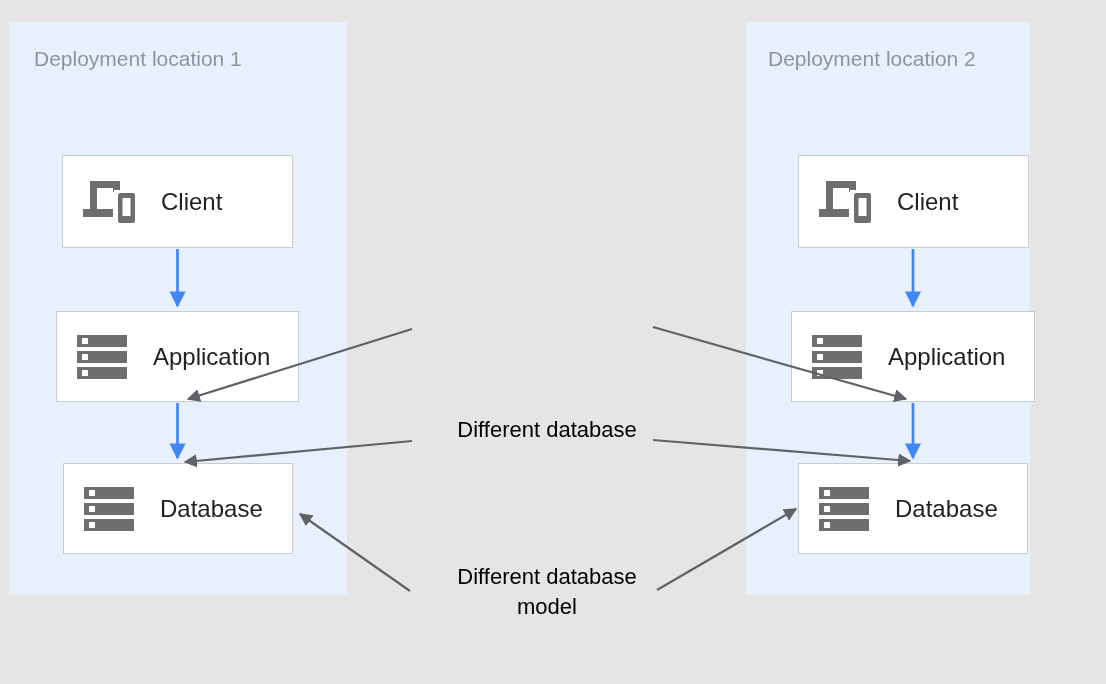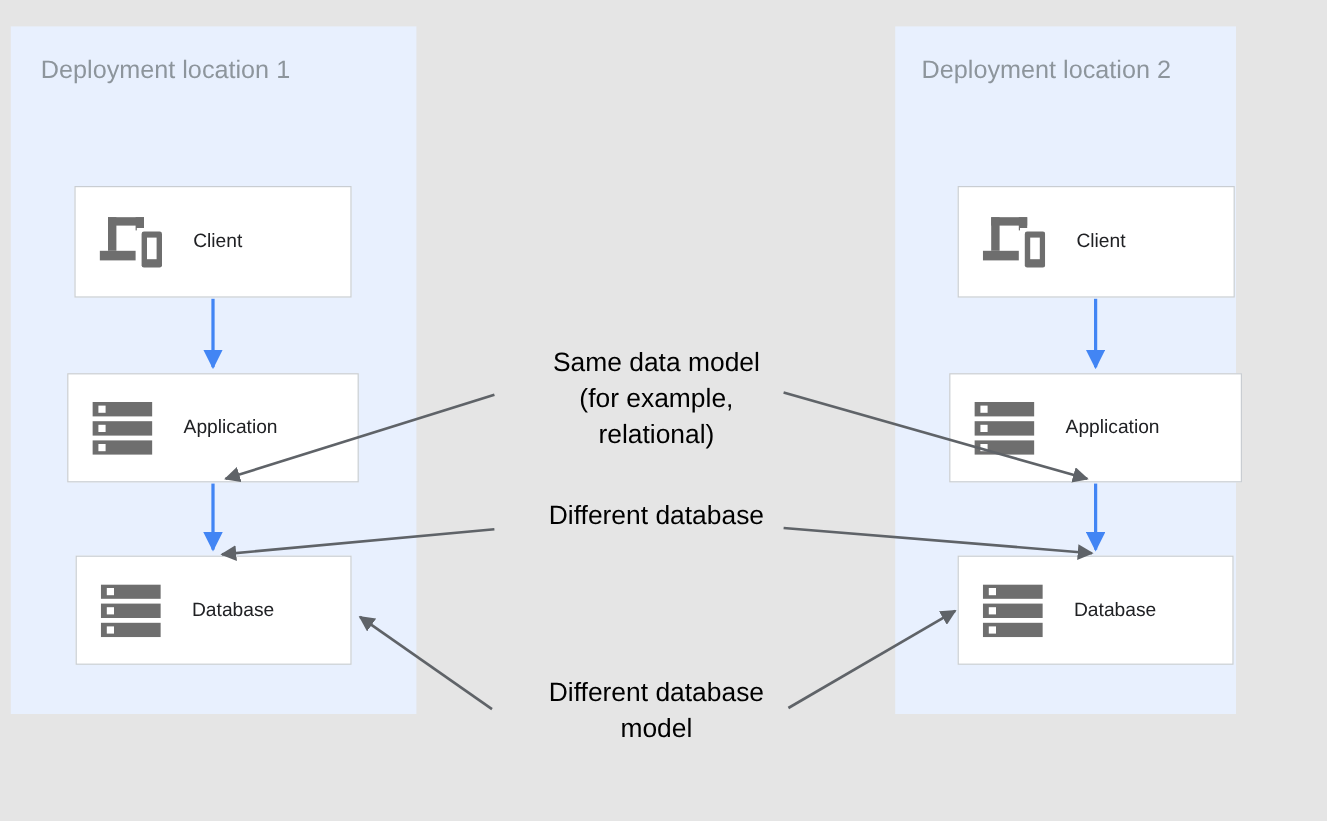--- a/index.html
+++ b/index.html
@@ -28,21 +28,21 @@
     background: #ffffff;
     border: 1px solid #c9cdd2;
     box-sizing: border-box;
     display: flex;
     align-items: center;
     padding-left: 20px;
     gap: 26px;
     z-index: 2;
   }
   .node-label {
-    font-size: 16px;
+    font-size: 24px;
     color: #202124;
     white-space: nowrap;
   }
   .icon { flex: 0 0 auto; display: block; }
   .overlay {
     position: absolute;
     left: 0; top: 0;
     width: 1106px; height: 684px;
     z-index: 3;
     pointer-events: none;
@@ -157,25 +157,20 @@
       </g>
       <g fill="#ffffff">
         <rect x="5" y="3" width="6" height="6"></rect>
         <rect x="5" y="19" width="6" height="6"></rect>
         <rect x="5" y="35" width="6" height="6"></rect>
       </g>
     </svg>
     <span class="node-label">Database</span>
   </div>
 
-  <div class="annotation" style="left:407px; top:287px;">
-    <div>Same data model</div>
-    <div>(for example,</div>
-    <div>relational)</div>
-  </div>
 
   <div class="annotation" style="left:407px; top:415px;">
     <div>Different database</div>
   </div>
 
   <div class="annotation" style="left:407px; top:562px;">
     <div>Different database</div>
     <div>model</div>
   </div>
 

